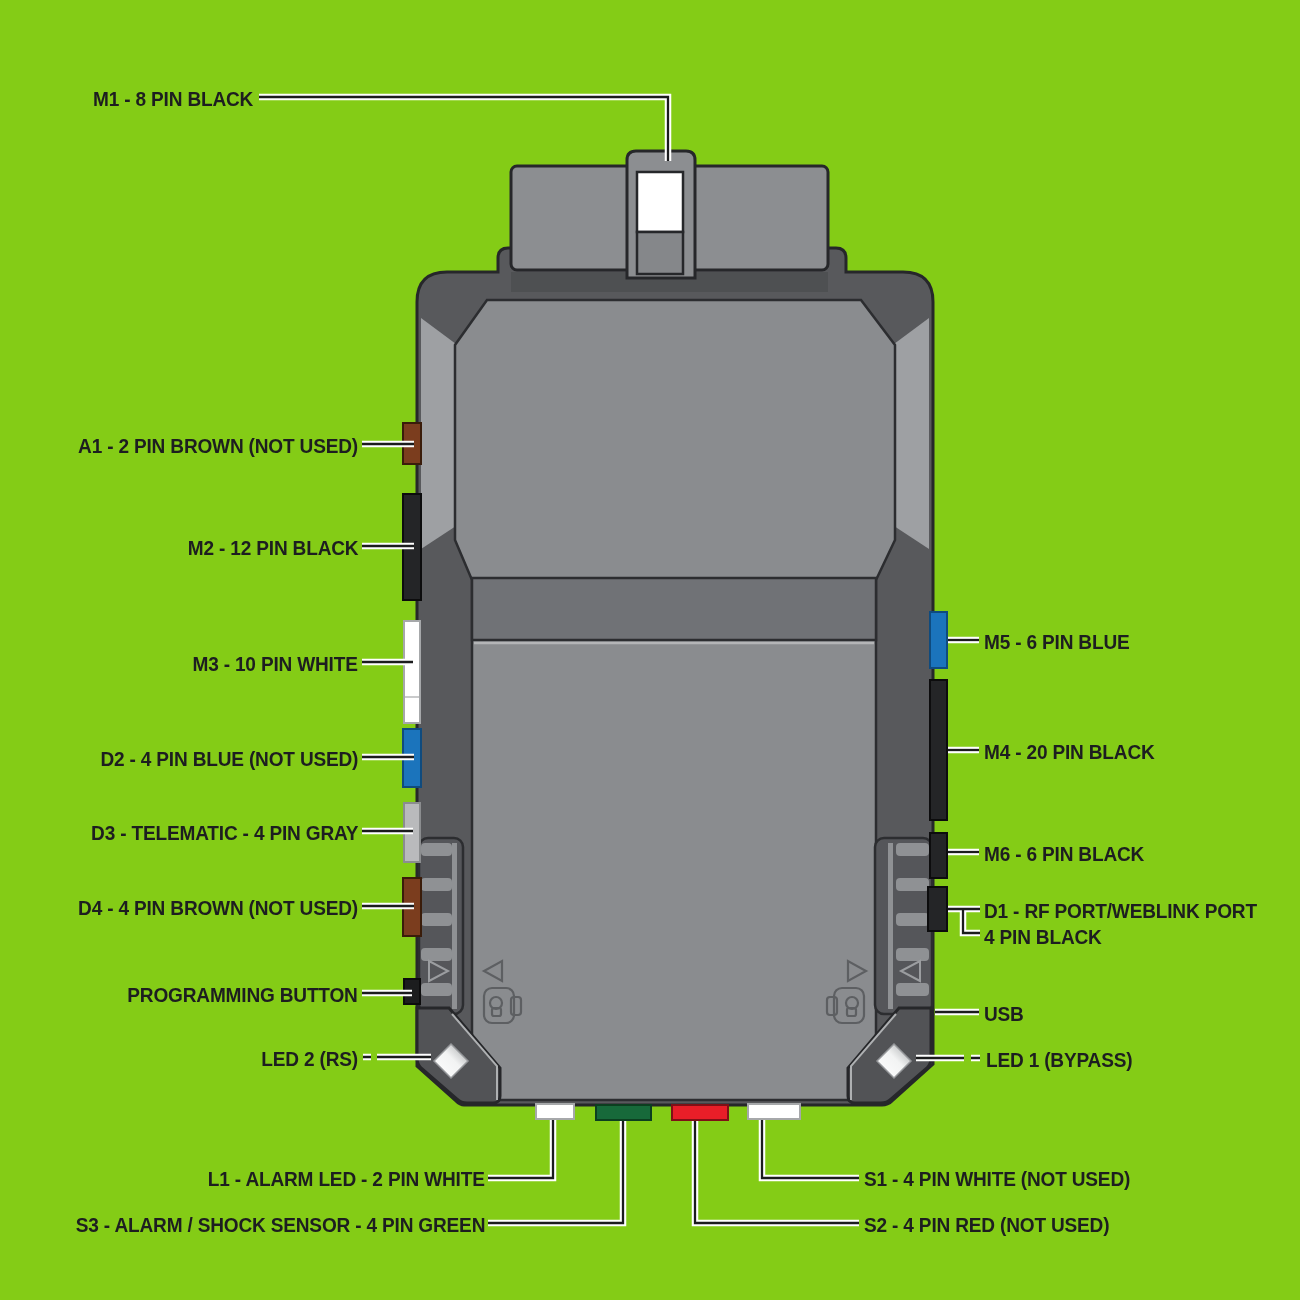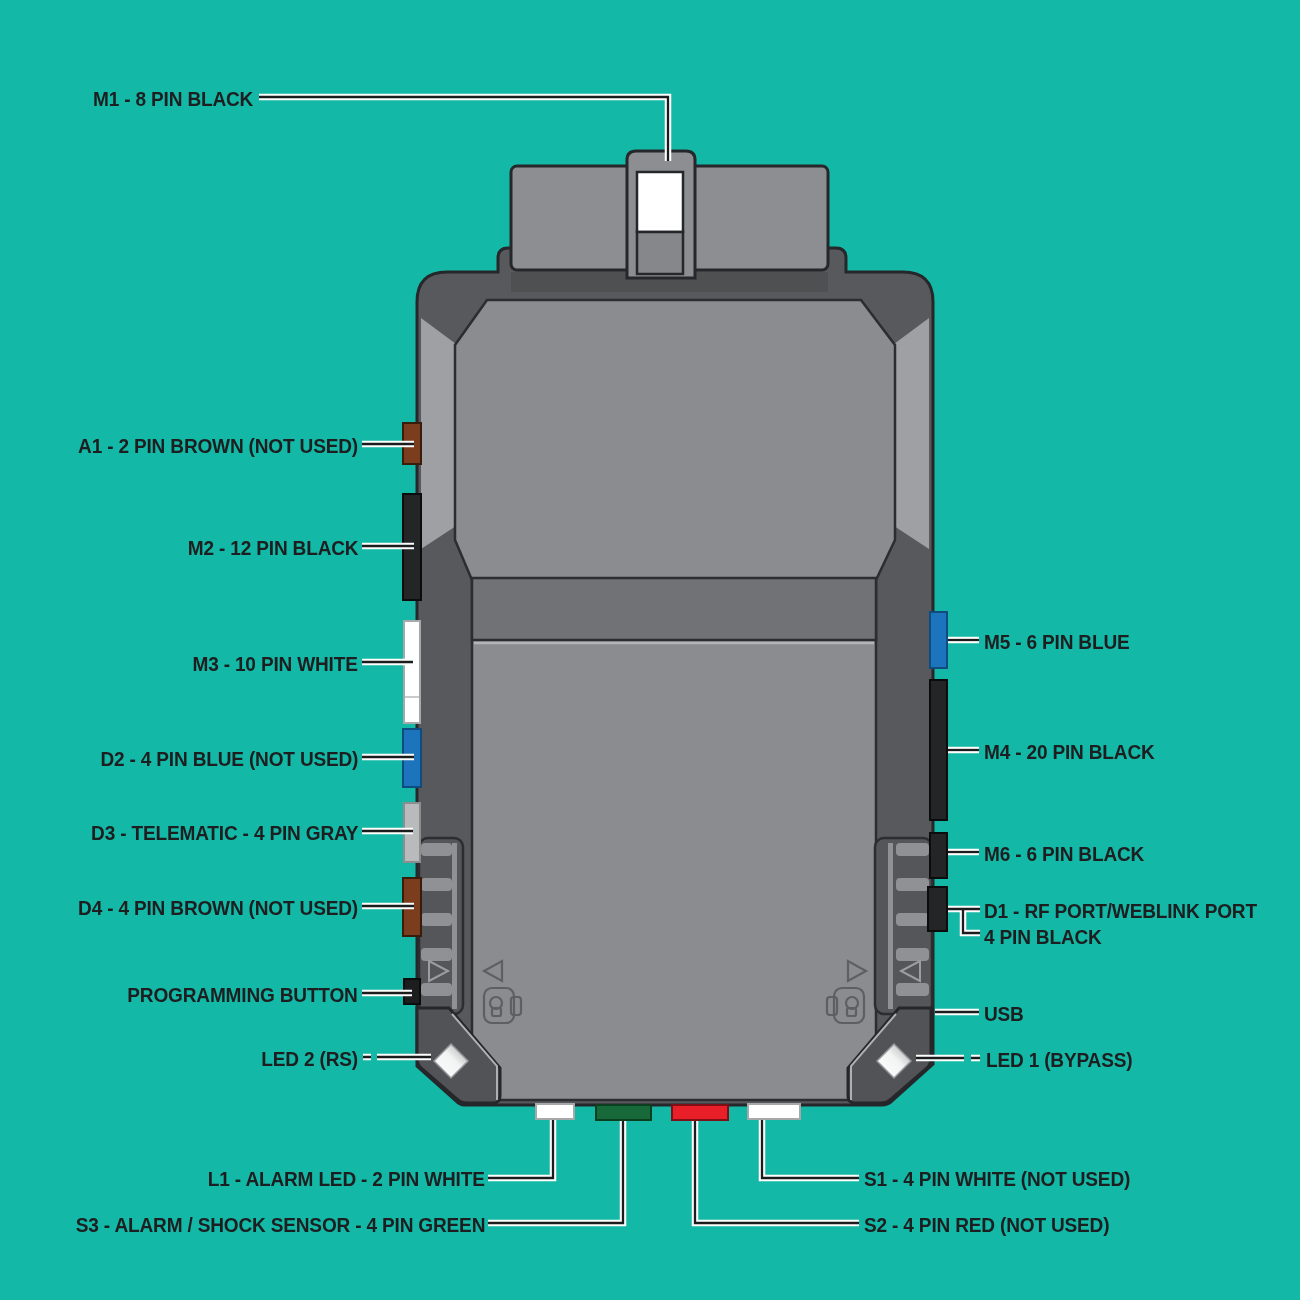--- a/index.html
+++ b/index.html
@@ -1,16 +1,16 @@
 <!DOCTYPE html>
 <html><head>
 <meta charset="utf-8">
 <style>
   html,body{margin:0;padding:0;background:#ffffff;}
-  .stage{position:relative;width:1300px;height:1300px;background:#14b8a6;overflow:hidden;
+  .stage{position:relative;width:1300px;height:1300px;background:#84cc16;overflow:hidden;
          font-family:"Liberation Sans",sans-serif;}
   .stage svg{position:absolute;left:0;top:0;}
   .lbl{position:absolute;white-space:nowrap;line-height:1;
        font:700 20.5px "Liberation Sans",sans-serif;
        letter-spacing:-0.2px;color:#1d1e20;}
   .lbl.r{text-align:right;transform:scaleX(.93);transform-origin:100% 50%;}
   .lbl.l{text-align:left;transform:scaleX(.93);transform-origin:0 50%;}
   .case{fill:none;stroke:#ffffff;stroke-width:6.5;}
   .core{fill:none;stroke:#1b1c1d;stroke-width:2.3;}
   .outl{stroke:#26272a;stroke-width:3;}

